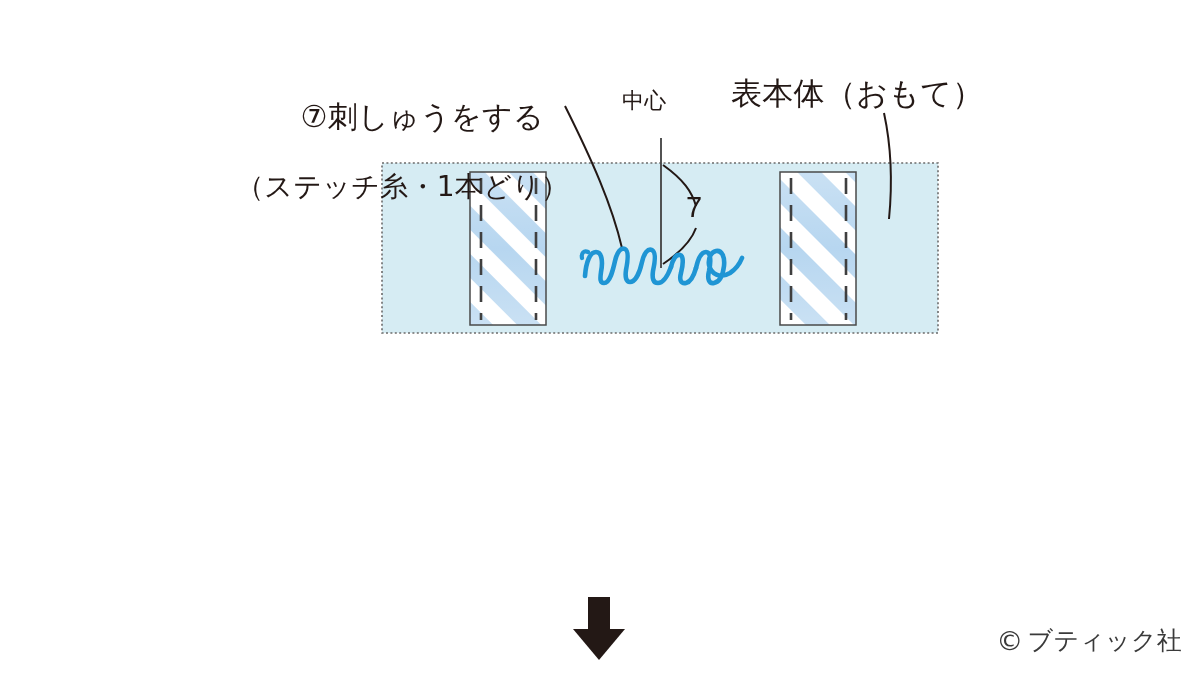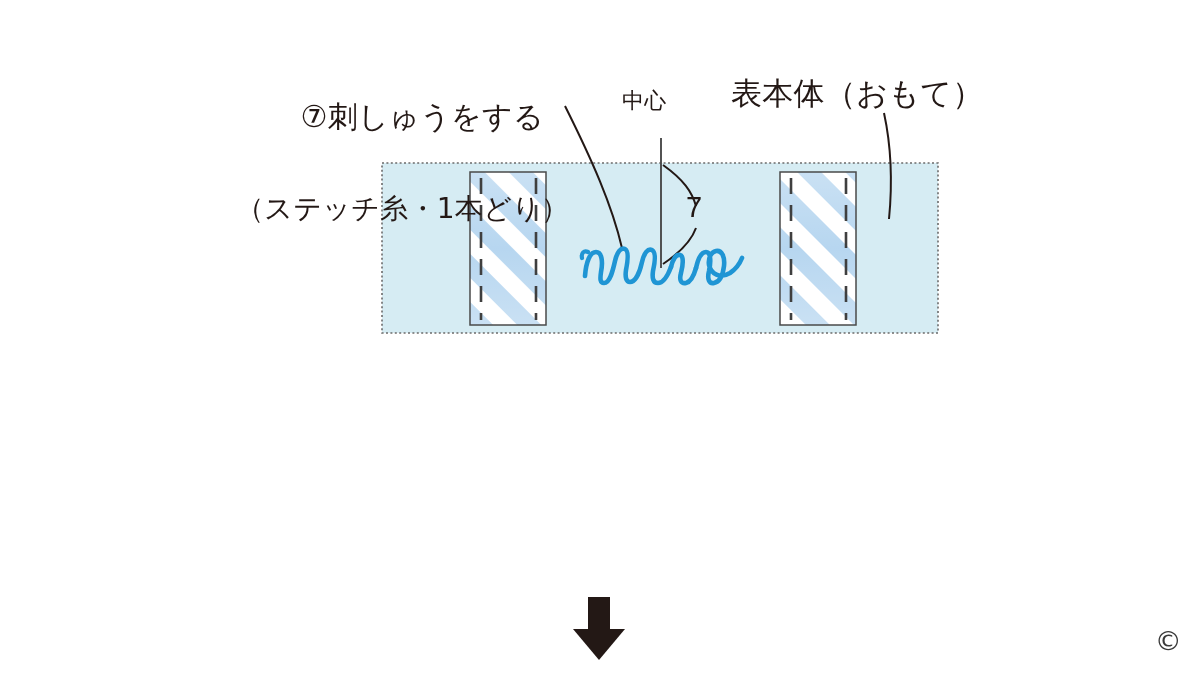--- a/index.html
+++ b/index.html
@@ -35,21 +35,20 @@
   }
   #label-step {
     left: 236px;
     top: 64px;
     font-size: 30px;
     text-align: center;
   }
   #label-step .ln2 {
     display: block;
     font-size: 28px;
-    margin-top: 22px;
   }
   #label-center {
     left: 622px;
     top: 88px;
     font-size: 22px;
   }
   #label-face {
     left: 731px;
     top: 75px;
     font-size: 31px;
@@ -169,15 +168,16 @@
   </div>
 
   <div class="label label-jp" id="label-center">中心</div>
 
   <div class="label label-jp" id="label-face">表本体（おもて）</div>
 
   <div class="label" id="measure-7">7</div>
 
   <div class="label label-jp" id="copyright">
     <span class="cmark">©</span>
+    <span>ブティック社</span>
   </div>
 
 </div>
 
 </body></html>

